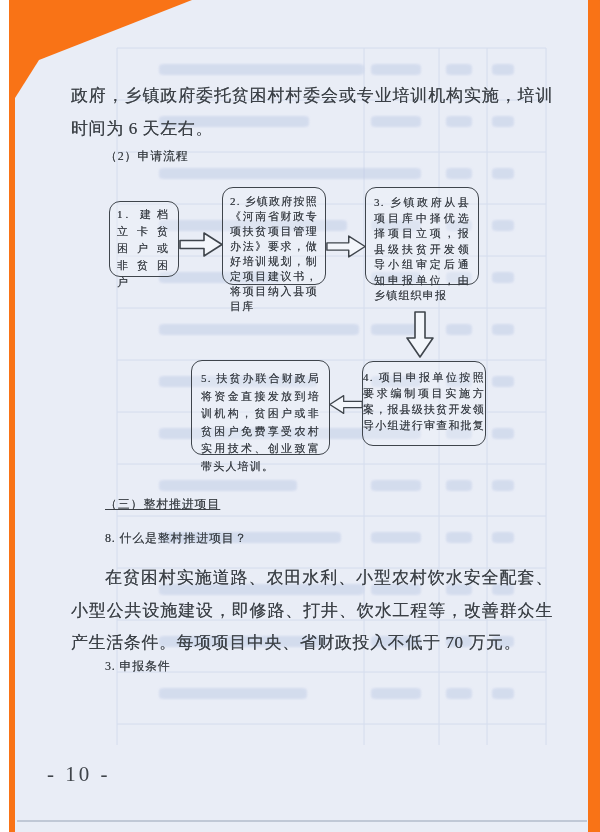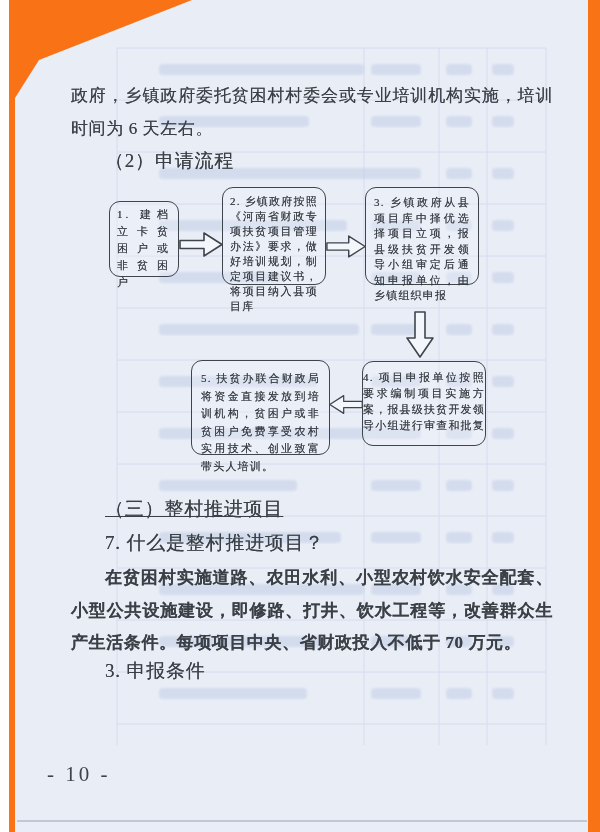--- a/index.html
+++ b/index.html
@@ -12,23 +12,23 @@
     position:absolute;left:0;top:0;width:579px;height:832px;background:#e9edf6;
     clip-path:polygon(183px 0px,579px 0px,579px 832px,6px 832px,6px 98px,30px 60px);
   }
   .ghost-svg{position:absolute;left:0;top:0;pointer-events:none;}
   
   .edge-right{position:absolute;left:592px;top:0;width:2px;height:832px;background:#6e737a;opacity:.8;box-shadow:0 0 1.5px #6e737a;}
   .edge-bottom{position:absolute;left:8px;top:820px;width:570px;height:2px;background:#9fa9bc;opacity:.55;}
   
   .bodytext{position:absolute;font-size:17px;line-height:32.5px;letter-spacing:.6px;text-align:justify;
     text-shadow:0 0 .4px rgba(59,64,70,.75);}
-  .heading{position:absolute;font-size:19px;letter-spacing:.8px;white-space:nowrap;
+  .heading{position:absolute;font-size:12px;letter-spacing:.8px;white-space:nowrap;
     text-shadow:0 0 .4px rgba(59,64,70,.75);}
-  .indent2{text-indent:2em;font-weight:bold;}
+  .indent2{text-indent:2em;}
   .pagenum{position:absolute;left:38px;top:762px;font-size:21px;letter-spacing:3px;color:#3f444a;}
   
   .flowbox{
     position:absolute;box-sizing:border-box;border:1.5px solid #3f454c;border-radius:11px;
     background:rgba(240,243,249,.35);color:#393e45;font-size:11px;text-align:justify;
     text-shadow:0 0 .3px rgba(57,62,69,.8);
   }
   .b1{left:100px;top:201px;width:70px;height:76px;padding:4px 7px;line-height:17px;letter-spacing:3px;}
   .b2{left:213px;top:187px;width:104px;height:98px;padding:6px 7px;line-height:15px;letter-spacing:1.2px;}
   .b3{left:356px;top:187px;width:114px;height:98px;padding:7px 8px;line-height:15.5px;letter-spacing:1.2px;}
@@ -151,21 +151,21 @@
     </div>
     <div class="arrow flip" style="left:320px;top:392px;">
       <svg width="34" height="25" viewBox="0 0 44 27">
         <polygon points="1,9.5 25,9.5 25,2 43,13.5 25,25 25,17.5 1,17.5" fill="#f3f6fb" stroke="#3f454c" stroke-width="1.6" stroke-linejoin="round"></polygon>
       </svg>
     </div>
   </div>
 
   <div class="heading" style="left:96px;top:496px;text-decoration:underline;">（三）整村推进项目</div>
 
-  <div class="heading" style="left:96px;top:530px;">7. 什么是整村推进项目？</div>
+  <div class="heading" style="left:96px;top:530px;">8. 什么是整村推进项目？</div>
 
   <div class="bodytext indent2" style="left:62px;top:562px;width:482px;">在贫困村实施道路、农田水利、小型农村饮水安全配套、小型公共设施建设，即修路、打井、饮水工程等，改善群众生产生活条件。每项项目中央、省财政投入不低于 70 万元。</div>
 
   <div class="heading" style="left:96px;top:658px;">3. 申报条件</div>
 
 
   <div class="pagenum">- 10 -</div>
 
   <div class="edge-right"></div>
   <div class="edge-bottom"></div>

